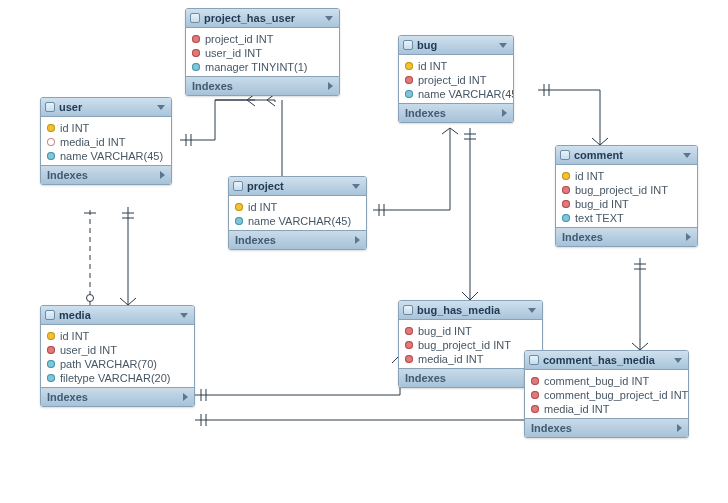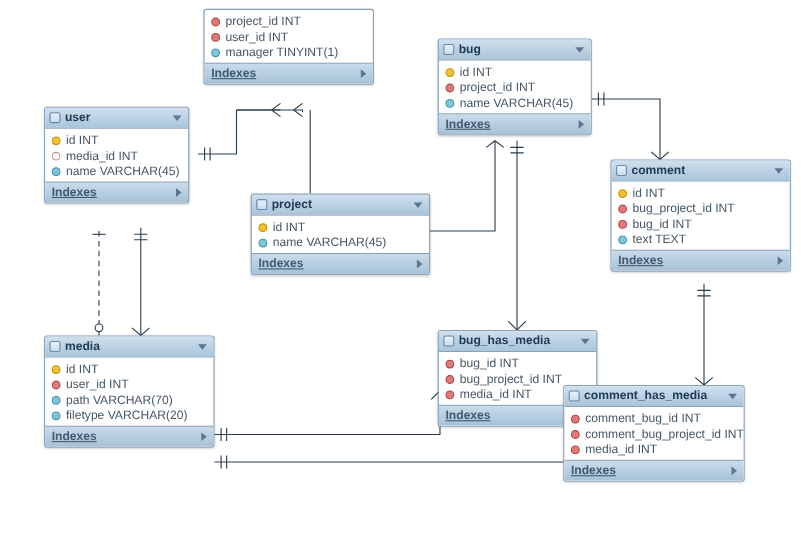--- a/index.html
+++ b/index.html
@@ -57,21 +57,21 @@
   .ic.pk   { background: #f2c233; box-shadow: inset 0 0 0 1px #bf951a; } 
   .ic.fk   { background: #e07a7a; box-shadow: inset 0 0 0 1px #b24d4d; } 
   .ic.fld  { background: #7fc6da; box-shadow: inset 0 0 0 1px #4a95aa; } 
   .ic.ref  { background: #fff; box-shadow: inset 0 0 0 1px #c58b8b; }
 
   .table .idx {
     background: linear-gradient(#c9dbe9, #a6c2d8);
     border-top: 1px solid #8aa2b8;
     padding: 3px 6px;
     display: flex; align-items: center;
-    color: #425a71; font-weight: bold; text-decoration: underline;
+    color: #425a71; font-weight: bold;
   }
   .table .idx .t-chev-r {
     margin-left: auto;
     width: 0; height: 0;
     border-top: 4px solid transparent;
     border-bottom: 4px solid transparent;
     border-left: 5px solid #5a7691;
   }
 </style>
 </head>
@@ -146,41 +146,46 @@
           <span>name VARCHAR(45)</span>
         </div>
     </div>
     <div class="idx">
       <span>Indexes</span>
       <span class="t-chev-r"></span>
     </div>
   </div>
 
   <div class="table" style="left:185px;top:8px;width:155px">
+    <div class="hdr">
+      <span class="t-icon"></span>
+      <span>project_has_user</span>
+      <span class="t-chev"></span>
+    </div>
     <div class="cols">
       <div class="col">
           <span class="ic fk"></span>
           <span>project_id INT</span>
         </div>
       <div class="col">
           <span class="ic fk"></span>
           <span>user_id INT</span>
         </div>
       <div class="col">
           <span class="ic fld"></span>
           <span>manager TINYINT(1)</span>
         </div>
     </div>
     <div class="idx">
       <span>Indexes</span>
       <span class="t-chev-r"></span>
     </div>
   </div>
 
-  <div class="table" style="left:228px;top:176px;width:163px">
+  <div class="table" style="left:228px;top:176px;width:139px">
     <div class="hdr">
       <span class="t-icon"></span>
       <span>project</span>
       <span class="t-chev"></span>
     </div>
     <div class="cols">
       <div class="col">
           <span class="ic pk"></span>
           <span>id INT</span>
         </div>
@@ -188,21 +193,21 @@
           <span class="ic fld"></span>
           <span>name VARCHAR(45)</span>
         </div>
     </div>
     <div class="idx">
       <span>Indexes</span>
       <span class="t-chev-r"></span>
     </div>
   </div>
 
-  <div class="table" style="left:398px;top:35px;width:140px">
+  <div class="table" style="left:398px;top:35px;width:116px">
     <div class="hdr">
       <span class="t-icon"></span>
       <span>bug</span>
       <span class="t-chev"></span>
     </div>
     <div class="cols">
       <div class="col">
           <span class="ic pk"></span>
           <span>id INT</span>
         </div>
@@ -214,21 +219,21 @@
           <span class="ic fld"></span>
           <span>name VARCHAR(45)</span>
         </div>
     </div>
     <div class="idx">
       <span>Indexes</span>
       <span class="t-chev-r"></span>
     </div>
   </div>
 
-  <div class="table" style="left:555px;top:145px;width:164px">
+  <div class="table" style="left:555px;top:145px;width:143px">
     <div class="hdr">
       <span class="t-icon"></span>
       <span>comment</span>
       <span class="t-chev"></span>
     </div>
     <div class="cols">
       <div class="col">
           <span class="ic pk"></span>
           <span>id INT</span>
         </div>
@@ -300,21 +305,21 @@
           <span class="ic fk"></span>
           <span>media_id INT</span>
         </div>
     </div>
     <div class="idx">
       <span>Indexes</span>
       <span class="t-chev-r"></span>
     </div>
   </div>
 
-  <div class="table" style="left:512px;top:350px;width:165px">
+  <div class="table" style="left:524px;top:350px;width:165px">
     <div class="hdr">
       <span class="t-icon"></span>
       <span>comment_has_media</span>
       <span class="t-chev"></span>
     </div>
     <div class="cols">
       <div class="col">
           <span class="ic fk"></span>
           <span>comment_bug_id INT</span>
         </div>

